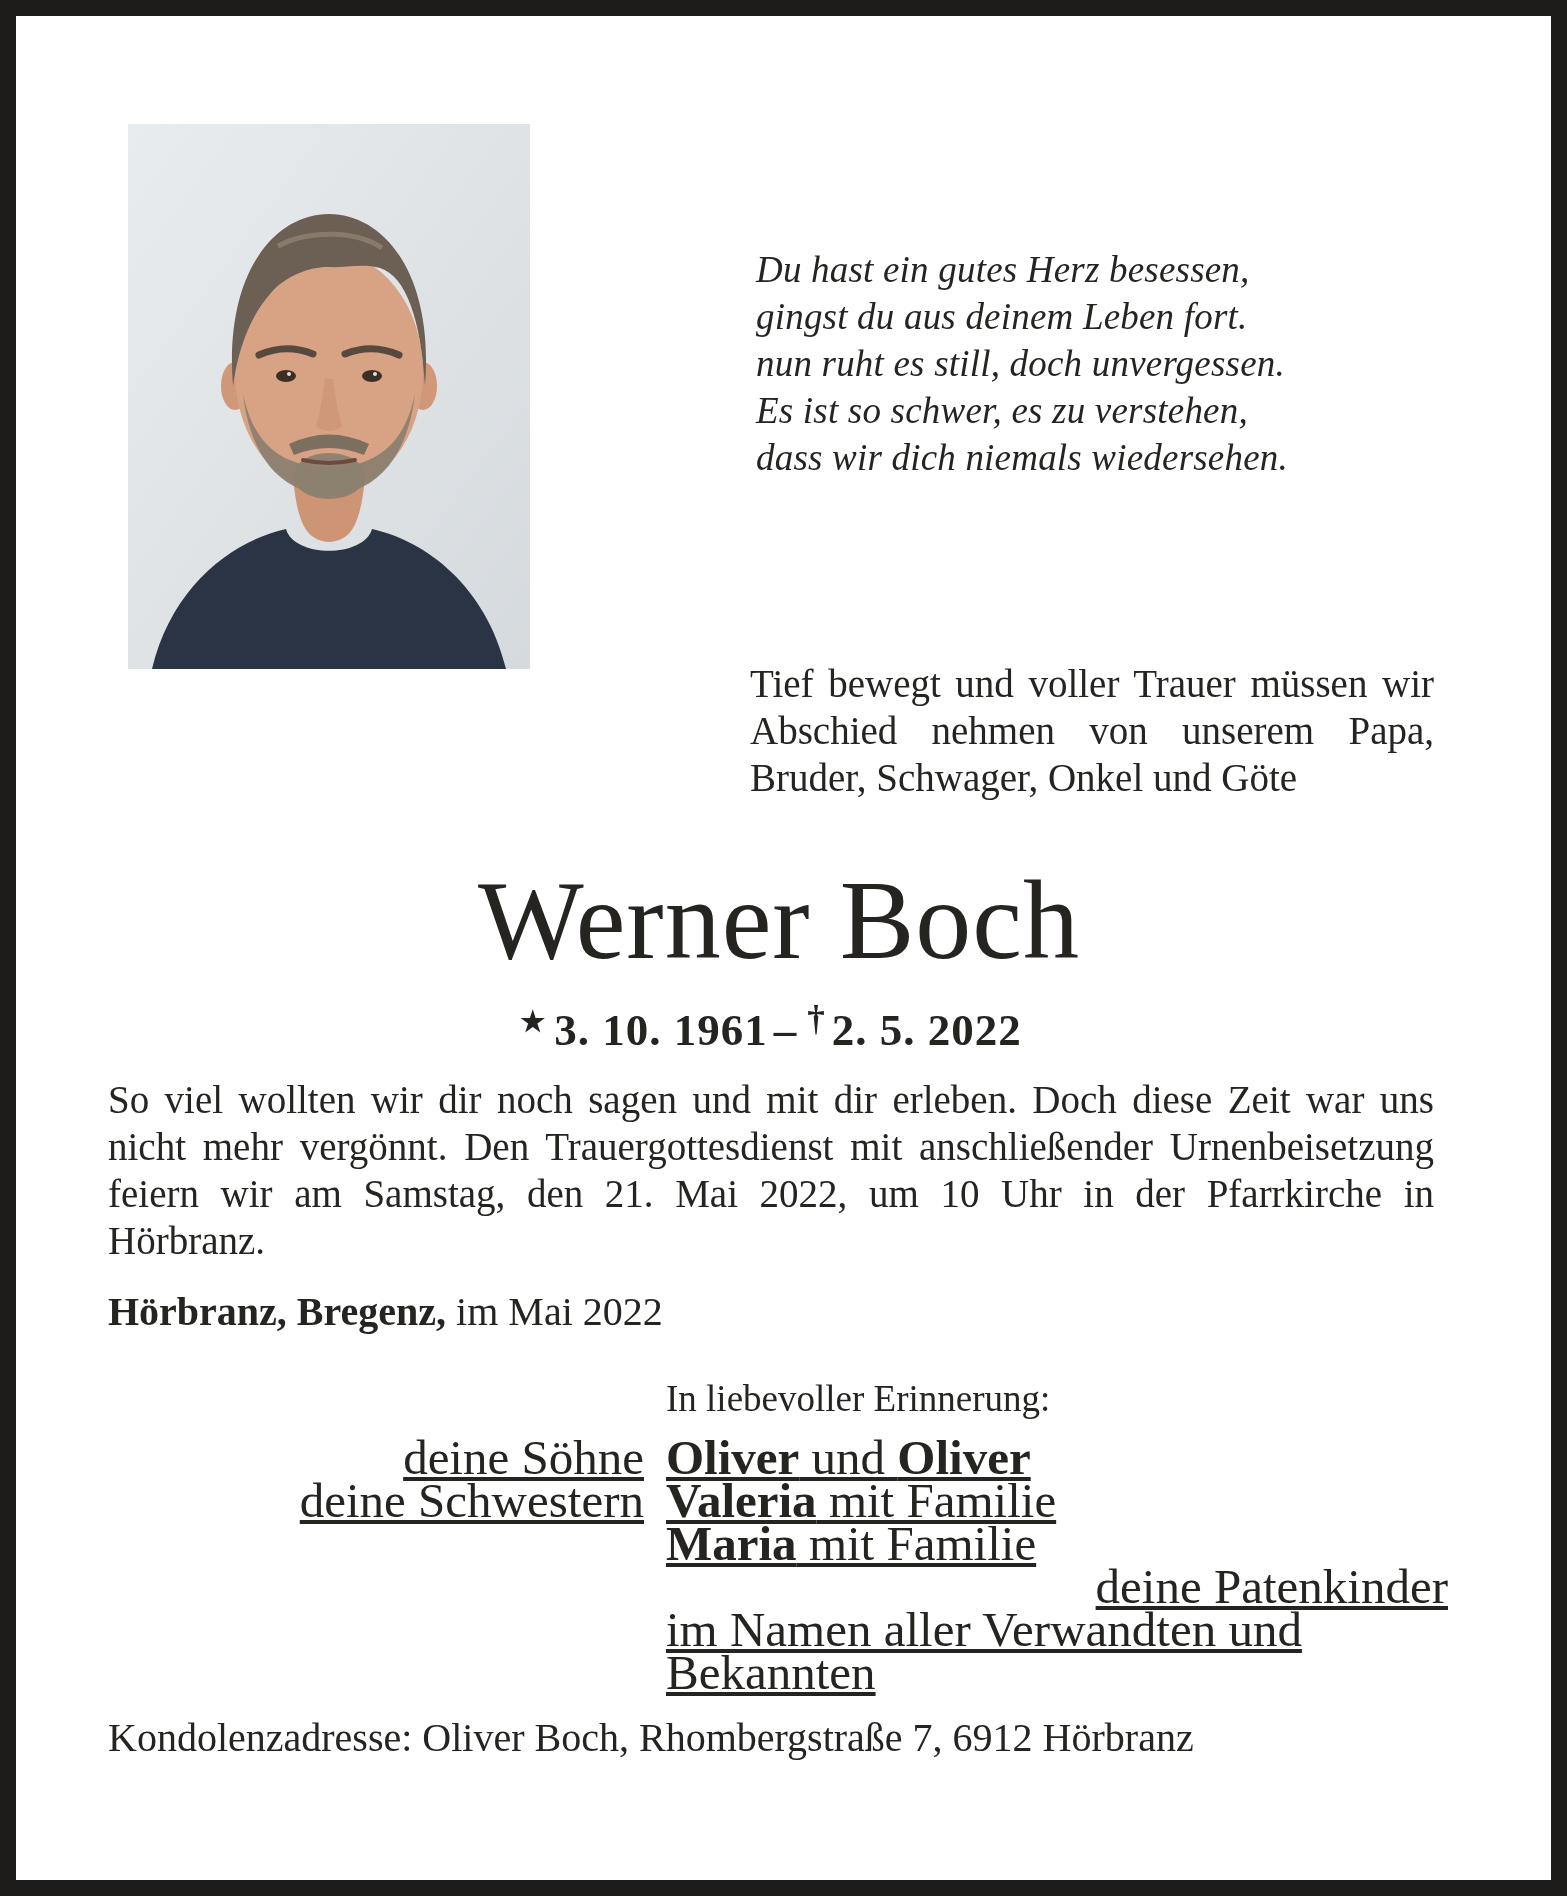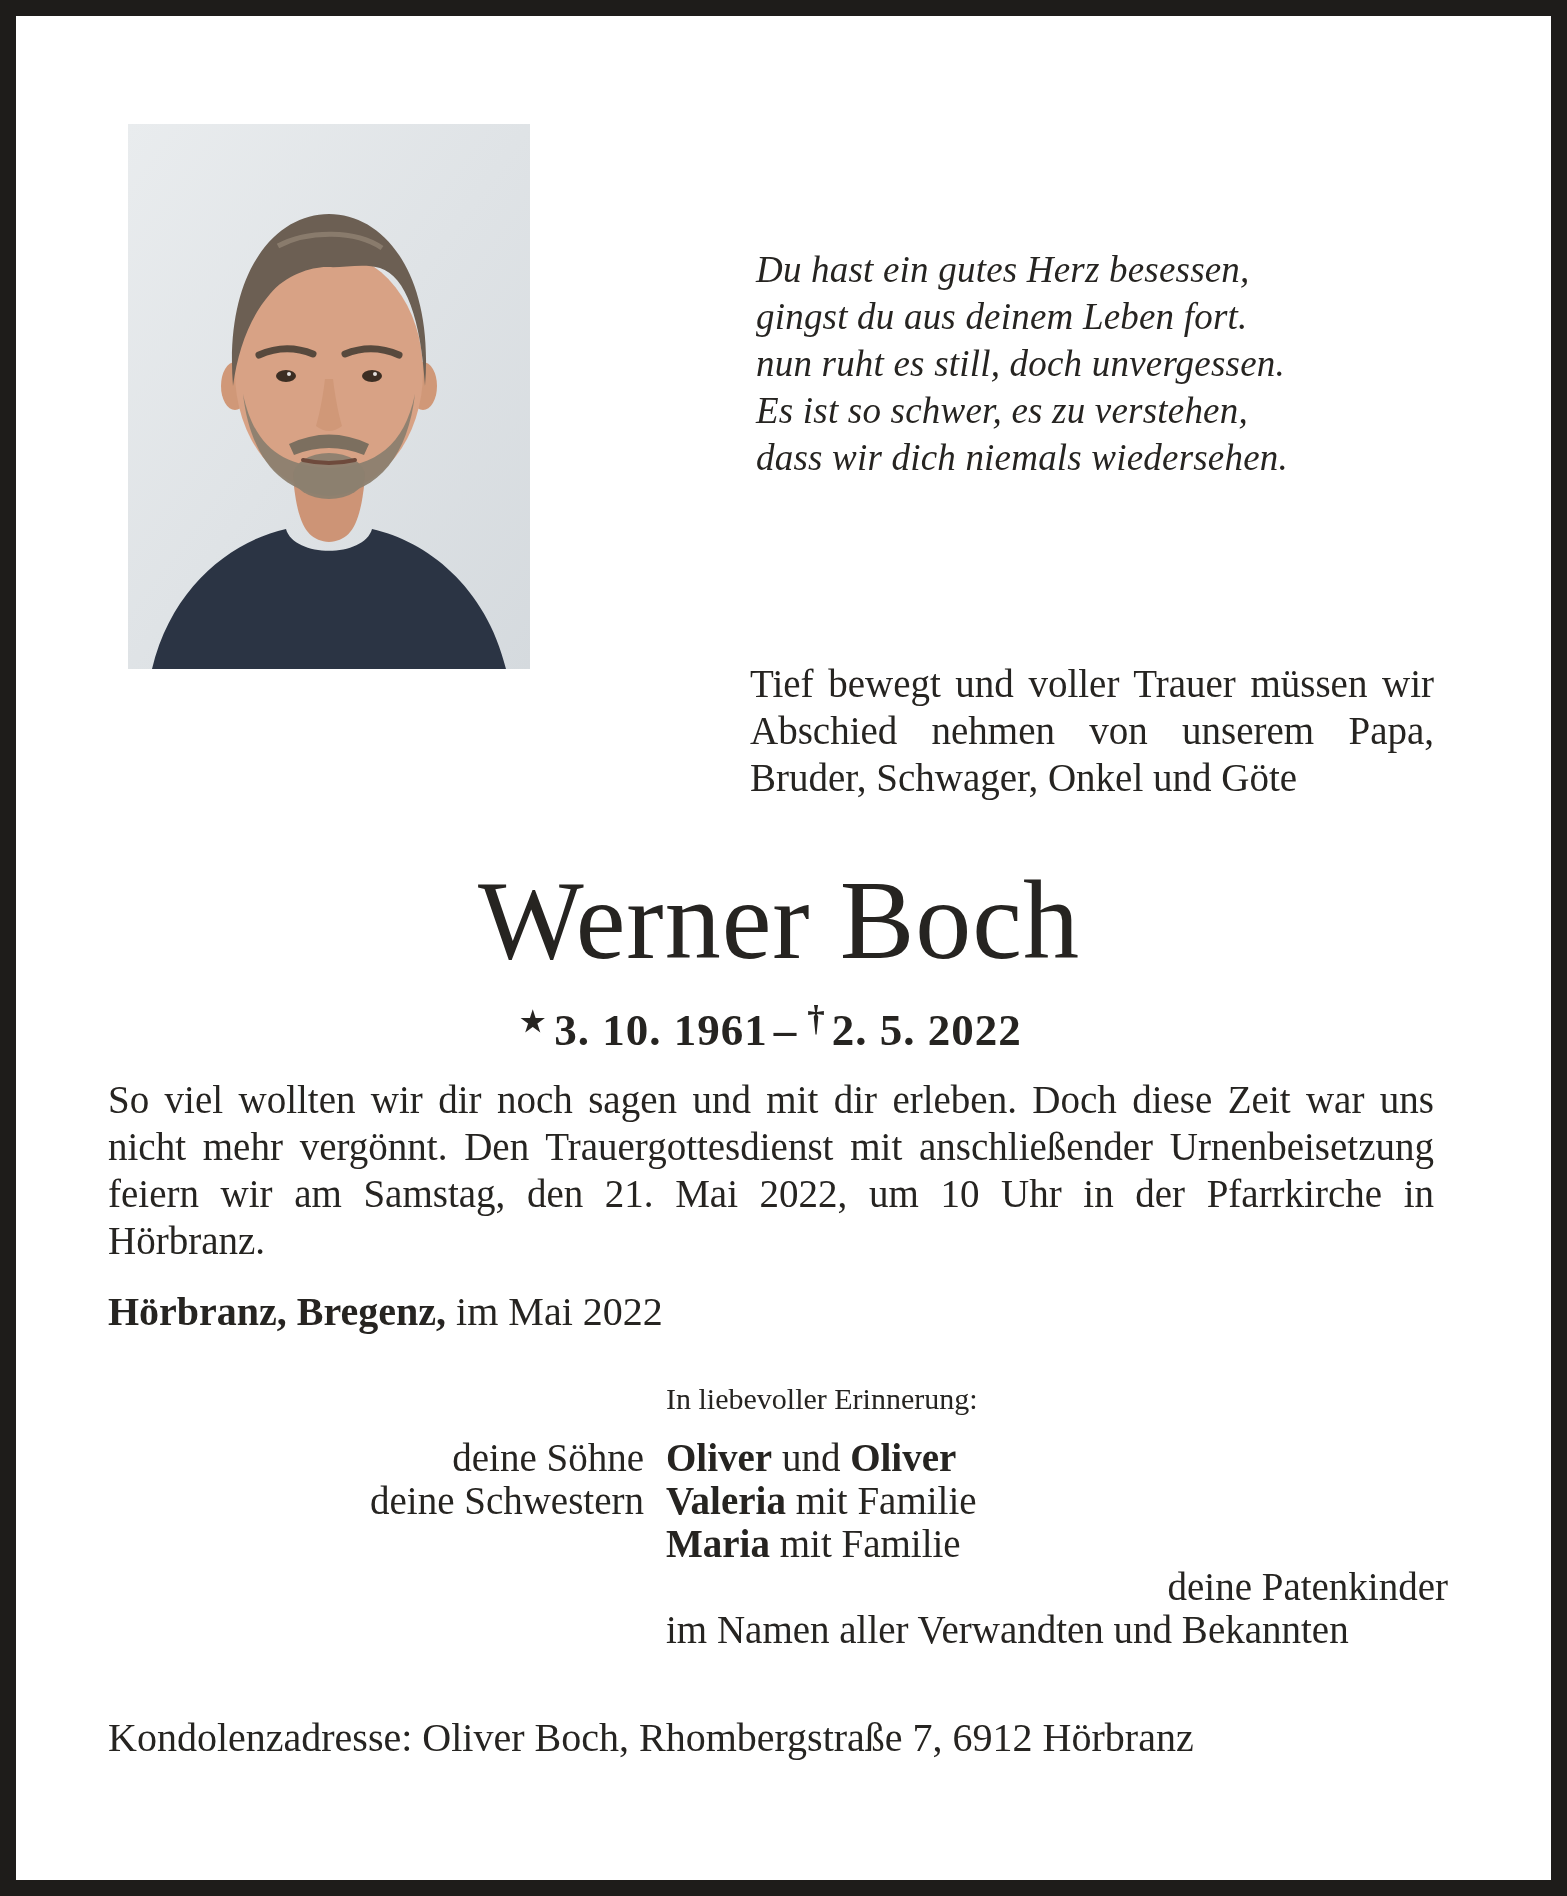--- a/index.html
+++ b/index.html
@@ -46,26 +46,26 @@
   .bodypar{
     position:absolute;left:92px;top:1060px;width:1326px;
     font-size:39px;line-height:47px;text-align:justify;
   }
   .placeline{
     position:absolute;left:92px;top:1272px;width:1326px;
     font-size:40px;line-height:47px;
   }
   .remembrance{
     position:absolute;left:650px;top:1360px;
-    font-size:30px;line-height:46px;
+    font-size:37px;line-height:46px;
   }
   .family{
     position:absolute;left:92px;top:1420px;width:1340px;
     display:grid;grid-template-columns:536px auto;column-gap:22px;
-    font-size:39px;line-height:43px;
+    font-size:49px;line-height:43px;text-decoration:underline;
   }
   .flabel{text-align:right;}
   .fnames{text-align:left;}
   .condolence{
     position:absolute;left:92px;top:1698px;width:1340px;
     font-size:40px;line-height:47px;
   }
   b{font-weight:bold;}
 </style>
 </head>

